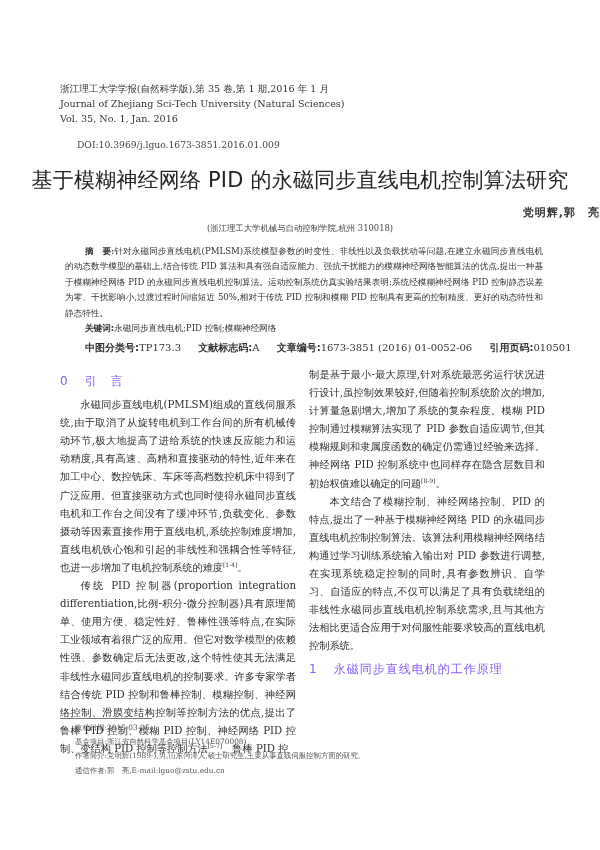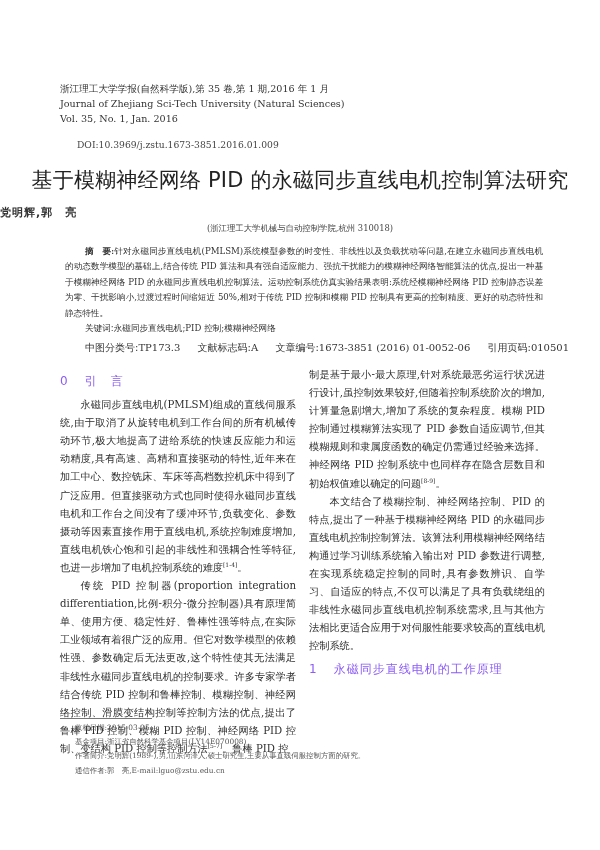--- a/index.html
+++ b/index.html
@@ -14,30 +14,30 @@
   .journal-header div { white-space: nowrap; }
 
   .doi { position: absolute; left: 77px; top: 139px; font-size: 9.2px; color: #444; white-space: nowrap; }
 
   .title {
     position: absolute; left: 0; width: 600px; top: 166px; text-align: center;
     font-family: "DejaVu Sans", "Liberation Sans", sans-serif;
     font-size: 21px; letter-spacing: 0.2px; color: #222; white-space: nowrap;
   }
   .authors {
-    position: absolute; left: 0; width: 600px; top: 205px; text-align: left;
+    position: absolute; left: 0; width: 600px; top: 205px; text-align: right;
     font-family: "DejaVu Sans", "Liberation Sans", sans-serif;
     font-size: 11px; font-weight: bold; color: #333; letter-spacing: 1px;
   }
   .affiliation { position: absolute; left: 0; width: 600px; top: 223px; text-align: center; font-size: 8.4px; color: #444; }
 
   .abstract { position: absolute; left: 65px; width: 478px; top: 244px; font-size: 8.6px; line-height: 15.4px; color: #333; text-align: justify; }
   .abstract .lbl { font-family: Liberation Serif, serif; font-weight: bold; margin-left: 20px; }
   .keywords { position: absolute; left: 85px; top: 323px; font-size: 8.6px; color: #333; white-space: nowrap; }
-  .keywords .lbl, .classrow .lbl { font-family: "DejaVu Sans", "Liberation Sans", sans-serif; font-weight: normal; }
+  .keywords .lbl, .classrow .lbl { font-family: "DejaVu Sans", "Liberation Sans", sans-serif; font-weight: bold; }
   .classrow { position: absolute; left: 85px; top: 341px; font-size: 10px; color: #333; white-space: nowrap; }
   .classrow span.item { margin-right: 14px; }
 
   .col { position: absolute; font-size: 10.2px; line-height: 18.1px; color: #2e2e2e; text-align: justify; }
   .col-left { left: 60px; width: 236px; top: 372px; }
   .col-right { left: 309px; width: 236px; top: 366px; }
   .col p { margin: 0; }
   .indent { text-indent: 2em; }
   .section-heading {
     font-family: "DejaVu Sans", "Liberation Sans", sans-serif;
@@ -55,21 +55,21 @@
 <body>
 
 <div class="page">
 
   <div class="journal-header">
     <div>浙江理工大学学报(自然科学版),第 35 卷,第 1 期,2016 年 1 月</div>
     <div>Journal of Zhejiang Sci-Tech University (Natural Sciences)</div>
     <div>Vol. 35, No. 1, Jan. 2016</div>
   </div>
 
-  <div class="doi">DOI:10.3969/j.zstu.1673-3851.2016.01.009</div>
+  <div class="doi">DOI:10.3969/j.lguo.1673-3851.2016.01.009</div>
 
   <div class="title">基于模糊神经网络 PID 的永磁同步直线电机控制算法研究</div>
   <div class="authors">党明辉,郭　亮</div>
   <div class="affiliation">(浙江理工大学机械与自动控制学院,杭州 310018)</div>
 
   <div class="abstract">
     <span class="lbl">摘　要:</span><span>针对永磁同步直线电机(PMLSM)系统模型参数的时变性、非线性以及负载扰动等问题,在建立永磁同步直线电机的动态数学模型的基础上,结合传统 PID 算法和具有强自适应能力、强抗干扰能力的模糊神经网络智能算法的优点,提出一种基于模糊神经网络 PID 的永磁同步直线电机控制算法。运动控制系统仿真实验结果表明:系统经模糊神经网络 PID 控制静态误差为零、干扰影响小,过渡过程时间缩短近 50%,相对于传统 PID 控制和模糊 PID 控制具有更高的控制精度、更好的动态特性和静态特性。</span>
   </div>
 
   <div class="keywords">

